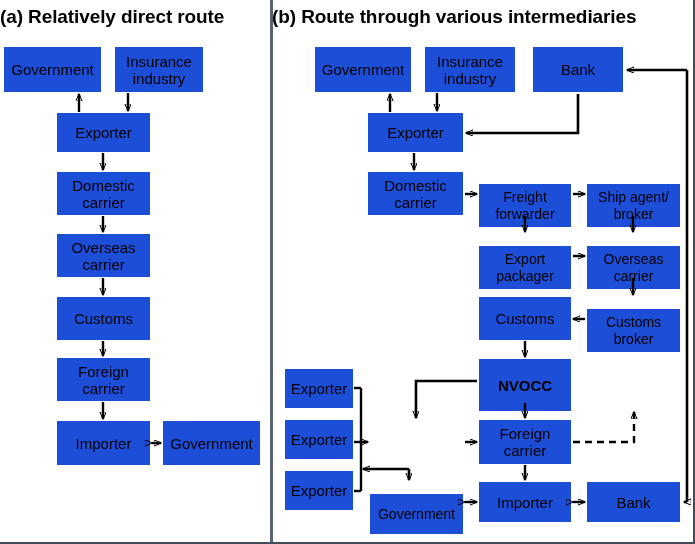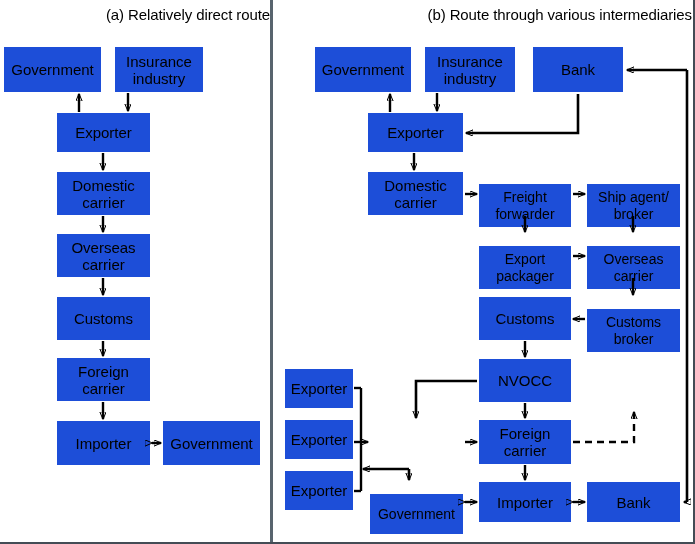--- a/index.html
+++ b/index.html
@@ -8,24 +8,24 @@
     position:relative;
     width:695px;height:544px;
     background:#ffffff;
     overflow:hidden;
     box-sizing:border-box;
     border-right:2px solid #444c55;
     border-bottom:2px solid #444c55;
   }
   .panel-title{
     position:absolute;
-    font-weight:normal;
-    font-size:15px;
+    font-weight:bold;
+    font-size:19px;
     color:#000;
-    text-align:right;
+    text-align:left;
     white-space:nowrap;
     letter-spacing:-0.1px;
   }
   .divider{
     position:absolute;
     left:270px;top:0;
     width:3px;height:544px;
     background:#58646e;
   }
   .node{
@@ -116,21 +116,21 @@
 packager</div>
 
   <div class="node small" style="left:587px;top:234px;width:93px;height:43px;white-space:pre-line;">Overseas
 carrier</div>
 
   <div class="node" style="left:479px;top:297px;width:92px;height:43px;">Customs</div>
 
   <div class="node small" style="left:587px;top:297px;width:93px;height:43px;white-space:pre-line;">Customs
 broker</div>
 
-  <div class="node" style="left:479px;top:359px;width:92px;height:43px;">NVOCC</div>
+  <div class="node" style="left:479px;top:359px;width:92px;height:52px;font-weight:bold;">NVOCC</div>
 
   <div class="node" style="left:285px;top:369px;width:68px;height:39px;">Exporter</div>
 
   <div class="node" style="left:285px;top:420px;width:68px;height:39px;">Exporter</div>
 
   <div class="node" style="left:285px;top:471px;width:68px;height:39px;">Exporter</div>
 
 
   <div class="node" style="left:479px;top:420px;width:92px;height:44px;white-space:pre-line;">Foreign
 carrier</div>

